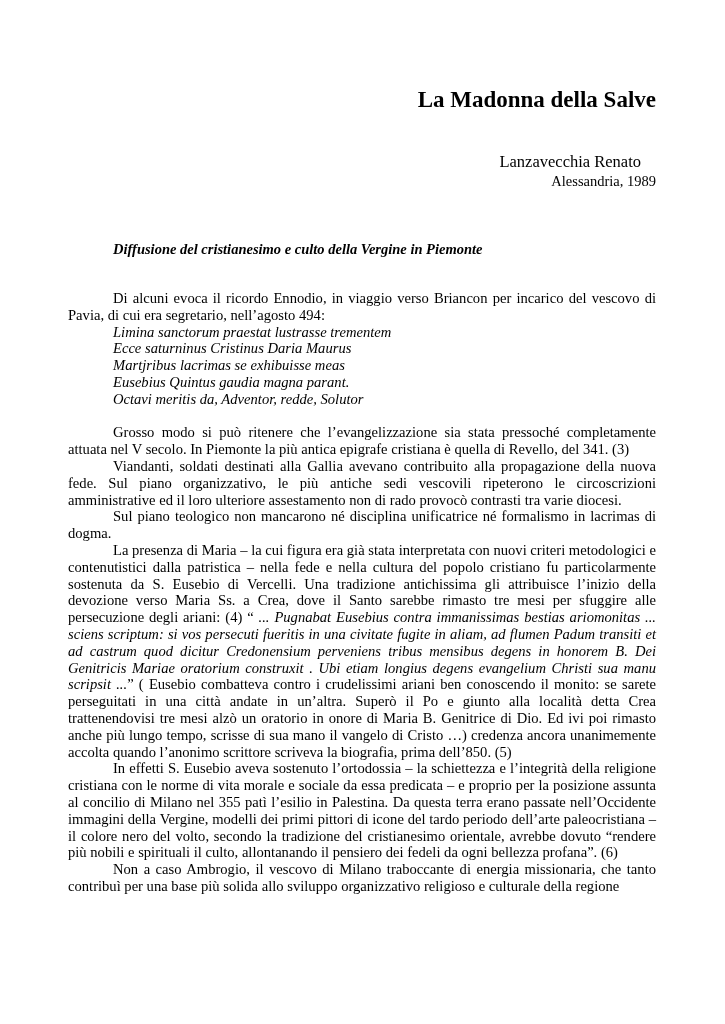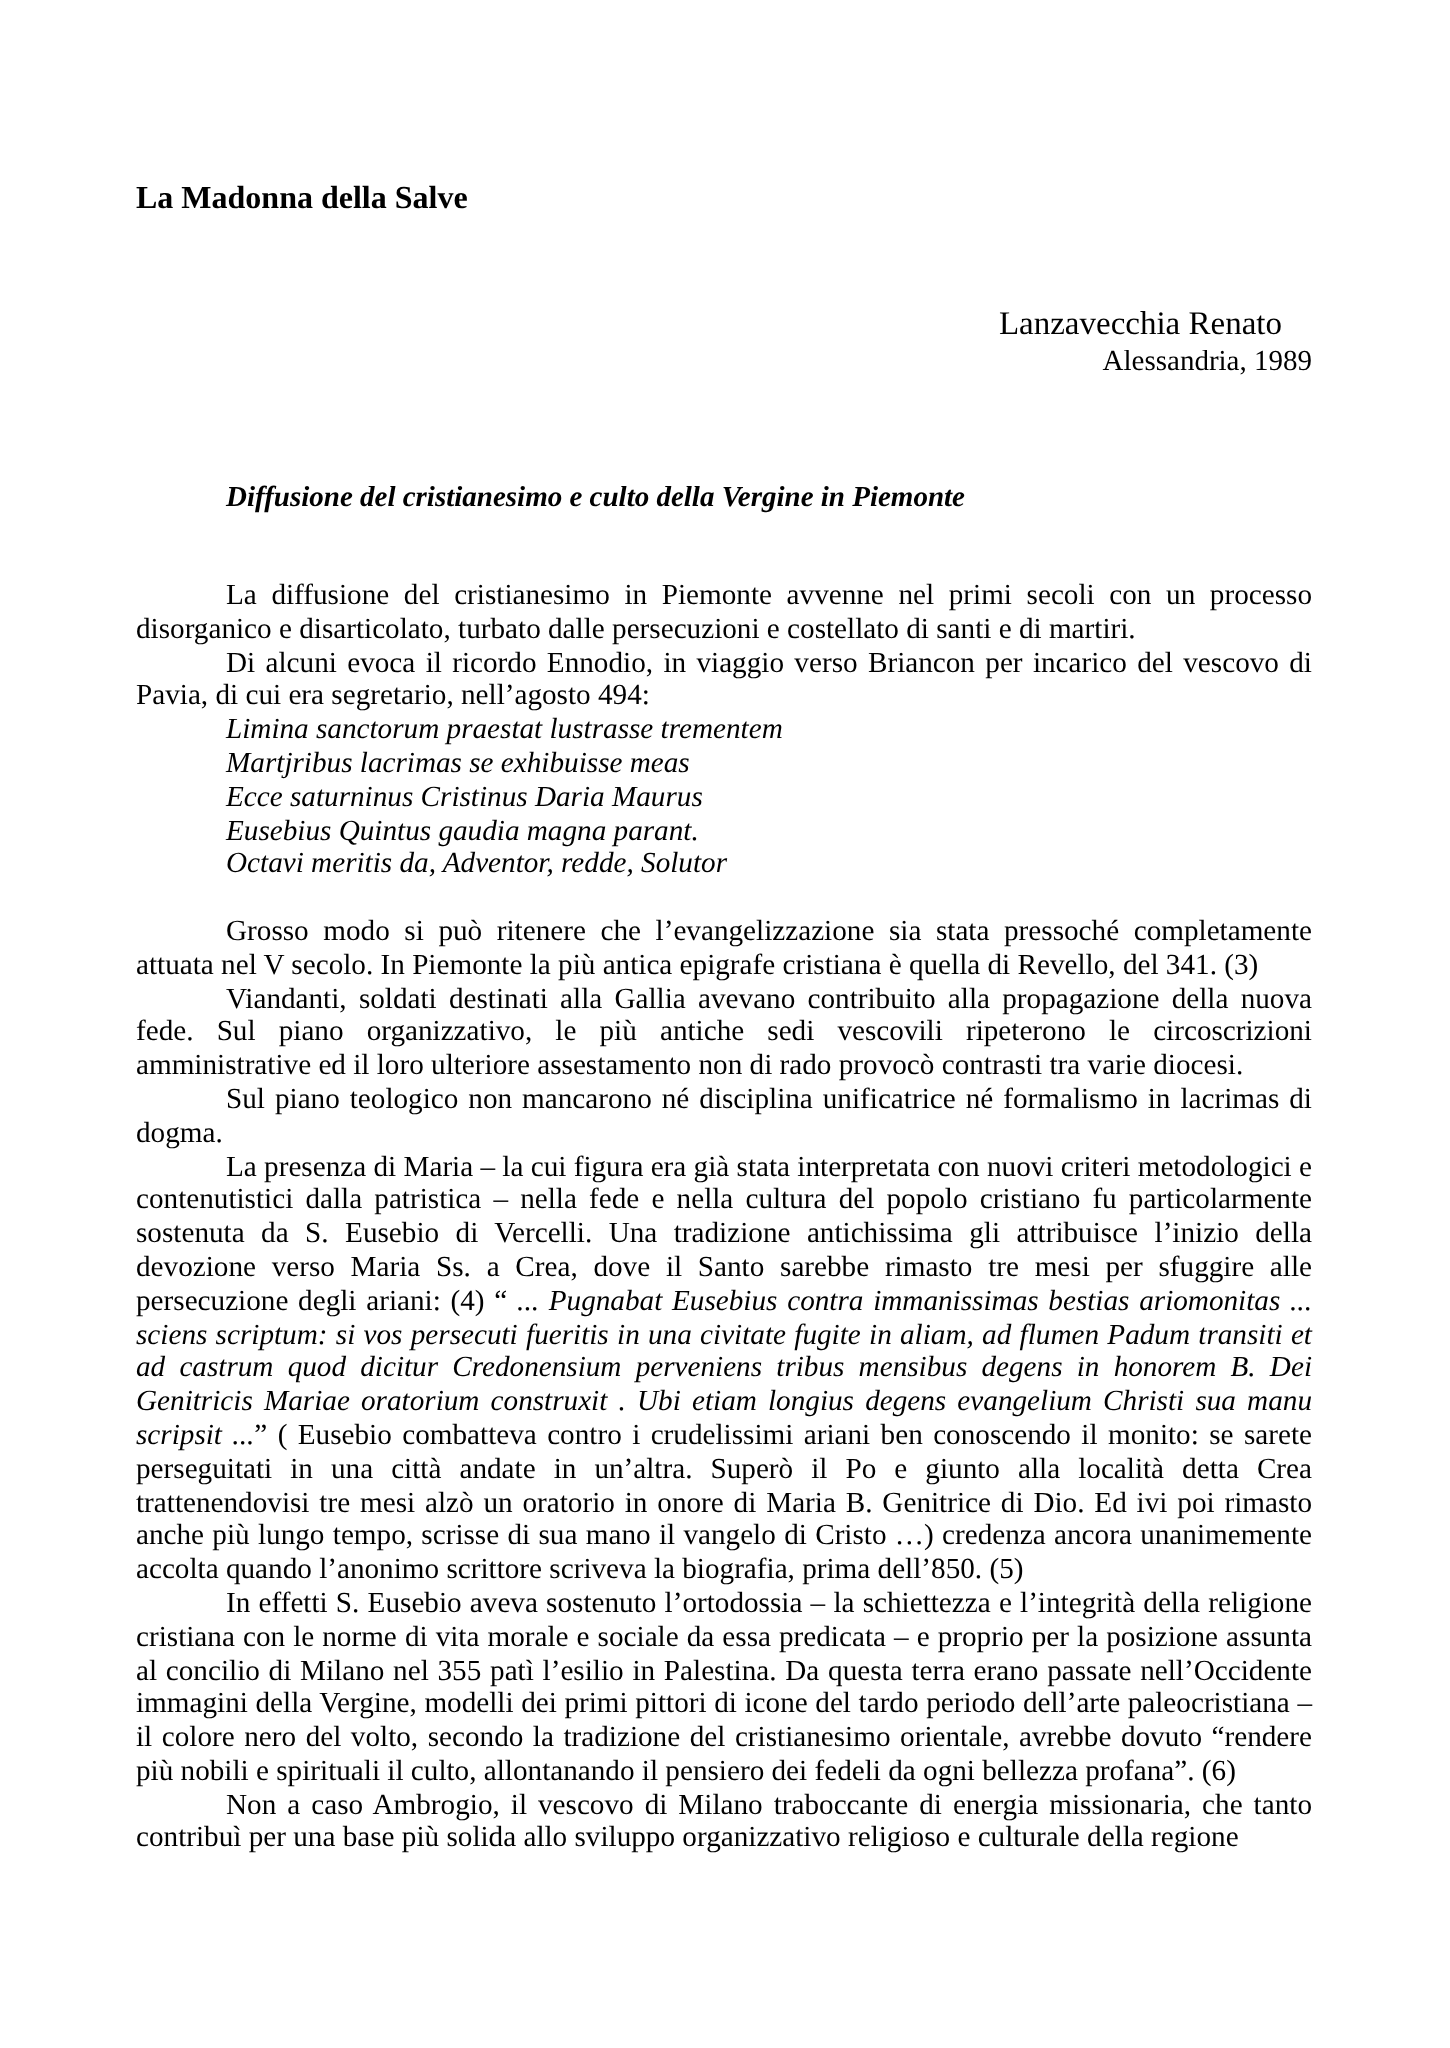--- a/index.html
+++ b/index.html
@@ -1,20 +1,20 @@
 <!DOCTYPE html>
 <html><head>
 <meta charset="utf-8">
 <style>
   html, body { margin:0; padding:0; background:#ffffff; }
   body { width:725px; height:1024px; overflow:hidden; position:relative;
          font-family:"Liberation Serif", serif; color:#000; }
   .page { position:absolute; left:68px; top:0; width:588px; }
-  .title { position:absolute; left:0; width:588px; top:88px; text-align:left;
-           font-weight:bold; font-size:16px; line-height:24px; margin:0; }
+  .title { position:absolute; left:0; width:588px; top:88px; text-align:right;
+           font-weight:bold; font-size:23px; line-height:24px; margin:0; }
   .author { position:absolute; right:15px; top:152px; text-align:right;
             font-size:16.5px; line-height:20px; }
   .place { position:absolute; right:0; top:173px; text-align:right;
            font-size:14.5px; line-height:17px; }
   .section { position:absolute; left:45px; top:241px; font-weight:bold; font-style:italic;
              font-size:14.5px; line-height:17px; margin:0;text-align:center; }
   .body { position:absolute; left:0; top:290px; width:588px; font-size:14.6px;
           line-height:16.8px; }
   .body p { margin:0; text-align:justify; text-indent:45px; }
   .body p.gap { margin-top:16.8px; }
@@ -25,26 +25,25 @@
 </head>
 <body>
 
 <div class="page">
   <h1 class="title">La Madonna della Salve</h1>
   <div class="author">Lanzavecchia Renato</div>
   <div class="place">Alessandria, 1989</div>
   <h2 class="section">Diffusione del cristianesimo e culto della Vergine in Piemonte</h2>
 
   <div class="body">
-    <p>La diffusione del cristianesimo in Piemonte avvenne nel primi secoli con un processo disorganico e disarticolato, turbato dalle persecuzioni e costellato di santi e di martiri.</p>
     <p>Di alcuni evoca il ricordo Ennodio, in viaggio verso Briancon per incarico del vescovo di Pavia, di cui era segretario, nell’agosto 494:</p>
     <div class="verse">
       <div>Limina sanctorum praestat lustrasse trementem</div>
+      <div>Ecce saturninus Cristinus Daria Maurus</div>
       <div>Martjribus lacrimas se exhibuisse meas</div>
-      <div>Ecce saturninus Cristinus Daria Maurus</div>
       <div>Eusebius Quintus gaudia magna parant.</div>
       <div>Octavi meritis da, Adventor, redde, Solutor</div>
     </div>
     <p class="gap">Grosso modo si può ritenere che l’evangelizzazione sia stata pressoché completamente attuata nel V secolo. In Piemonte la più antica epigrafe cristiana è quella di Revello, del 341. (3)</p>
     <p>Viandanti, soldati destinati alla Gallia avevano contribuito alla propagazione della nuova fede. Sul piano organizzativo, le più antiche sedi vescovili ripeterono le circoscrizioni amministrative ed il loro ulteriore assestamento non di rado provocò contrasti tra varie diocesi.</p>
     <p>Sul piano teologico non mancarono né disciplina unificatrice né formalismo in lacrimas di dogma.</p>
     <p><span>La presenza di Maria – la cui figura era già stata interpretata con nuovi criteri metodologici e contenutistici dalla patristica – nella fede e nella cultura del popolo cristiano fu particolarmente sostenuta da S. Eusebio di Vercelli. Una tradizione antichissima gli attribuisce l’inizio della devozione verso Maria Ss. a Crea, dove il Santo sarebbe rimasto tre mesi per sfuggire alle persecuzione degli ariani: (4) “ </span><i>... Pugnabat Eusebius contra immanissimas bestias ariomonitas ... sciens scriptum: si vos persecuti fueritis in una civitate fugite in aliam, ad flumen Padum transiti et ad castrum quod dicitur Credonensium perveniens tribus mensibus degens in honorem B. Dei Genitricis Mariae oratorium construxit . Ubi etiam longius degens evangelium Christi sua manu scripsit ...</i><span>” ( Eusebio combatteva contro i crudelissimi ariani ben conoscendo il monito: se sarete perseguitati in una città andate in un’altra. Superò il Po e giunto alla località detta Crea trattenendovisi tre mesi alzò un oratorio in onore di Maria B. Genitrice di Dio. Ed ivi poi rimasto anche più lungo tempo, scrisse di sua mano il vangelo di Cristo …) credenza ancora unanimemente accolta quando l’anonimo scrittore scriveva la biografia, prima dell’850. (5)</span></p>
     <p>In effetti S. Eusebio aveva sostenuto l’ortodossia – la schiettezza e l’integrità della religione cristiana con le norme di vita morale e sociale da essa predicata – e proprio per la posizione assunta al concilio di Milano nel 355 patì l’esilio in Palestina. Da questa terra erano passate nell’Occidente immagini della Vergine, modelli dei primi pittori di icone del tardo periodo dell’arte paleocristiana – il colore nero del volto, secondo la tradizione del cristianesimo orientale, avrebbe dovuto “rendere più nobili e spirituali il culto, allontanando il pensiero dei fedeli da ogni bellezza profana”. (6)</p>
     <p>Non a caso Ambrogio, il vescovo di Milano traboccante di energia missionaria, che tanto contribuì per una base più solida allo sviluppo organizzativo religioso e culturale della regione</p>
   </div>

